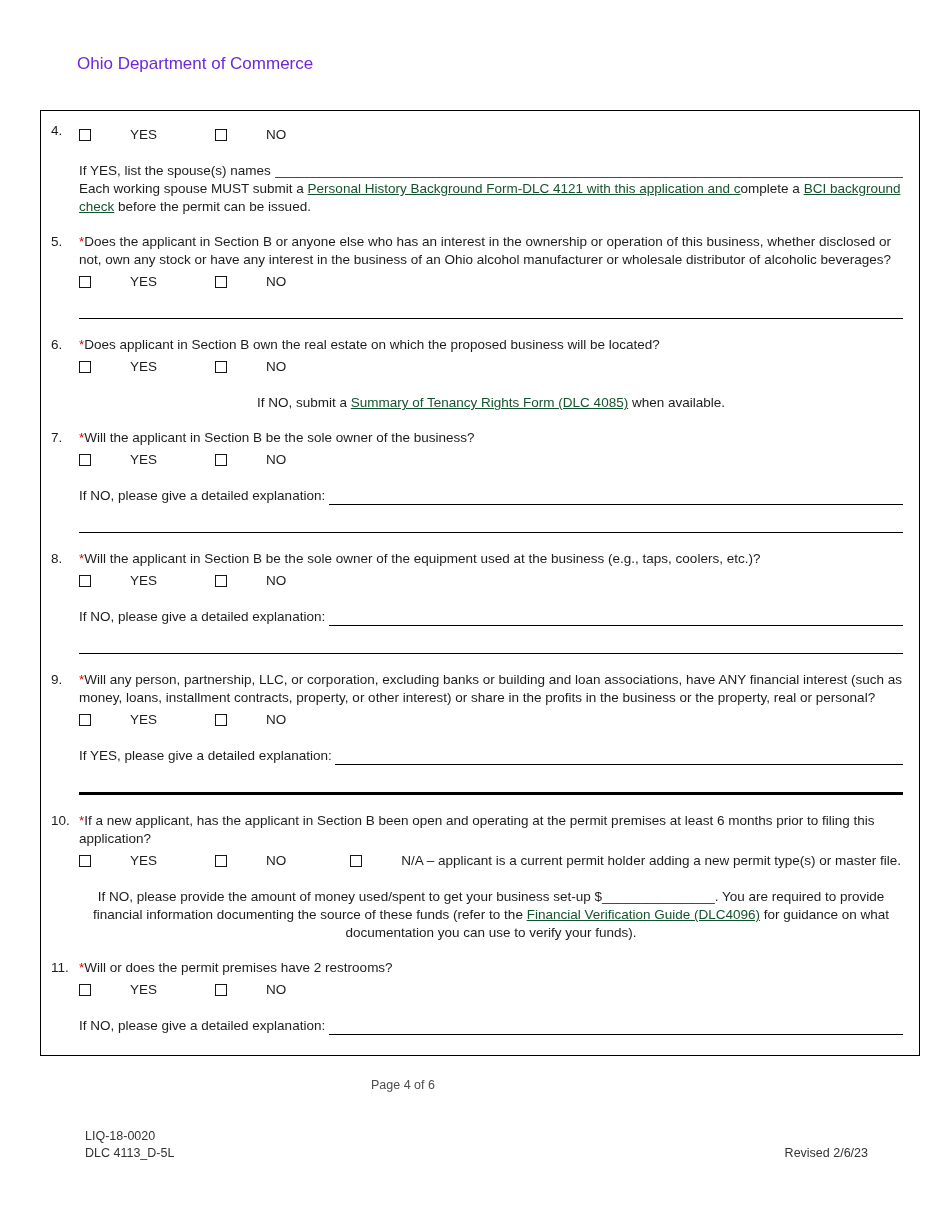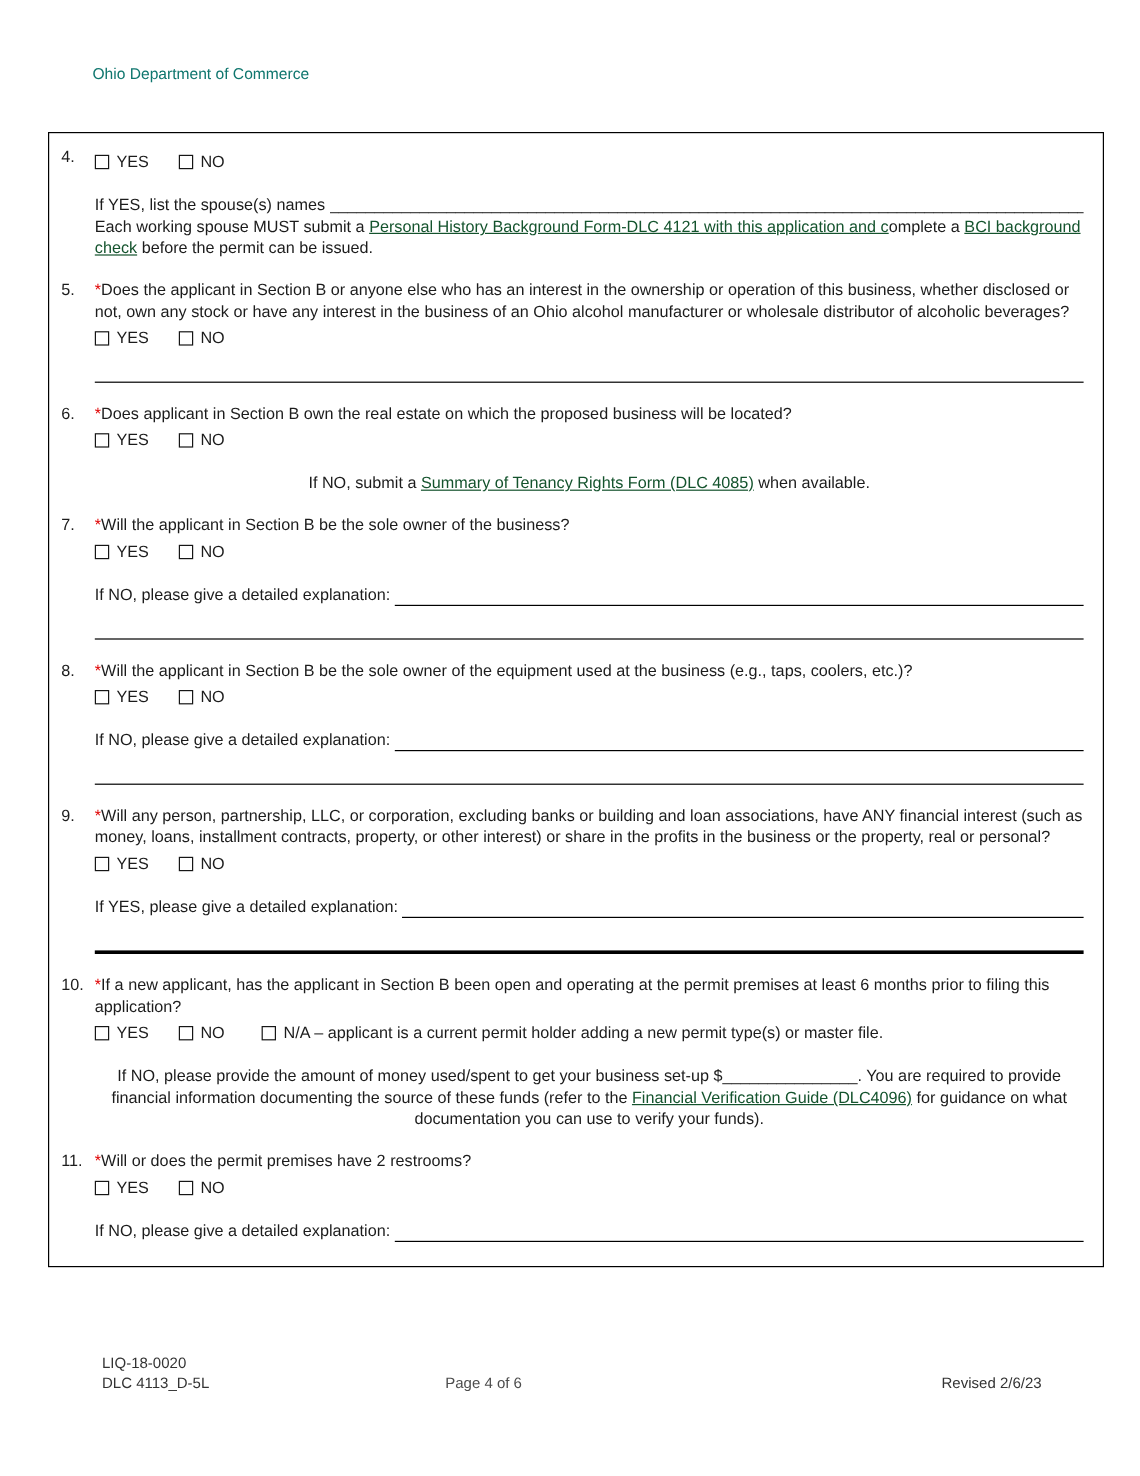--- a/index.html
+++ b/index.html
@@ -1,49 +1,49 @@
 <!DOCTYPE html>
 <html><head>
 <meta charset="utf-8">
 <style>
   html, body { margin: 0; padding: 0; background: #ffffff; }
   body { font-family: "Liberation Sans", "DejaVu Sans", sans-serif; font-size: 13.5px; color: #1c1c1c; }
   .page { position: relative; width: 950px; height: 1230px; background: #fff; overflow: hidden; }
 
-  .doc-header { position: absolute; left: 77px; top: 54px; font-size: 13px; color: #0f766e; }
+  .doc-header { position: absolute; left: 77px; top: 54px; font-size: 17px; color: #6d28d9; }
 
   .form-box {
     position: absolute; left: 40px; top: 110px; width: 880px; box-sizing: border-box;
     border: 1.5px solid #000; padding: 11px 16px 16px 10px; line-height: 18px;
   }
 
   .q { display: flex; margin-bottom: 17px; }
   .q:last-child { margin-bottom: 4px; }
   .qnum { width: 28px; flex: none; }
   .qbody { flex: 1; min-width: 0; }
   .req { color: #e00000; }
 
-  .cbrow { display: flex; align-items: center; margin-top: 4px; }
+  .cbrow { display: flex; align-items: center; margin-top: 4px; gap: 33px; }
   .cb { width: 10px; height: 10px; border: 1.6px solid #161616; flex: none; margin-right: 6px; background: #fff; }
   .cbl { margin-right: 25px; }
   .cb-na { margin-left: 6px; }
   .na-text { white-space: nowrap; overflow: hidden; }
 
   .fup { margin-top: 18px; text-align: center; }
   .flexline { display: flex; }
   .flexline > span:first-child { flex: none; white-space: pre; }
   .blank { flex: 1; min-width: 0; border-bottom: 1.2px solid #000; }
   .uscore { flex: 1; min-width: 0; white-space: nowrap; overflow: hidden; }
   .fullline { border-bottom: 1.2px solid #000; margin-top: 27px; }
   .fullline.thick { border-bottom: 3px solid #000; }
 
   a.link { color: #14532d; text-decoration: underline; cursor: pointer; }
 
   .f-left { position: absolute; left: 85px; top: 1128px; font-size: 12.5px; color: #333; line-height: 17px; }
-  .f-center { position: absolute; left: 0; top: 1146px; width: 806px; text-align: center; font-size: 12.5px; color: #4d4d4d; }
+  .f-center { position: absolute; left: 0; top: 1078px; width: 806px; text-align: center; font-size: 12.5px; color: #4d4d4d; }
   .f-right { position: absolute; right: 82px; top: 1146px; font-size: 12.5px; color: #333; }
 </style>
 </head>
 <body>
 
 <div class="page">
 
   <div class="doc-header">Ohio Department of Commerce</div>
 
   <div class="form-box">

